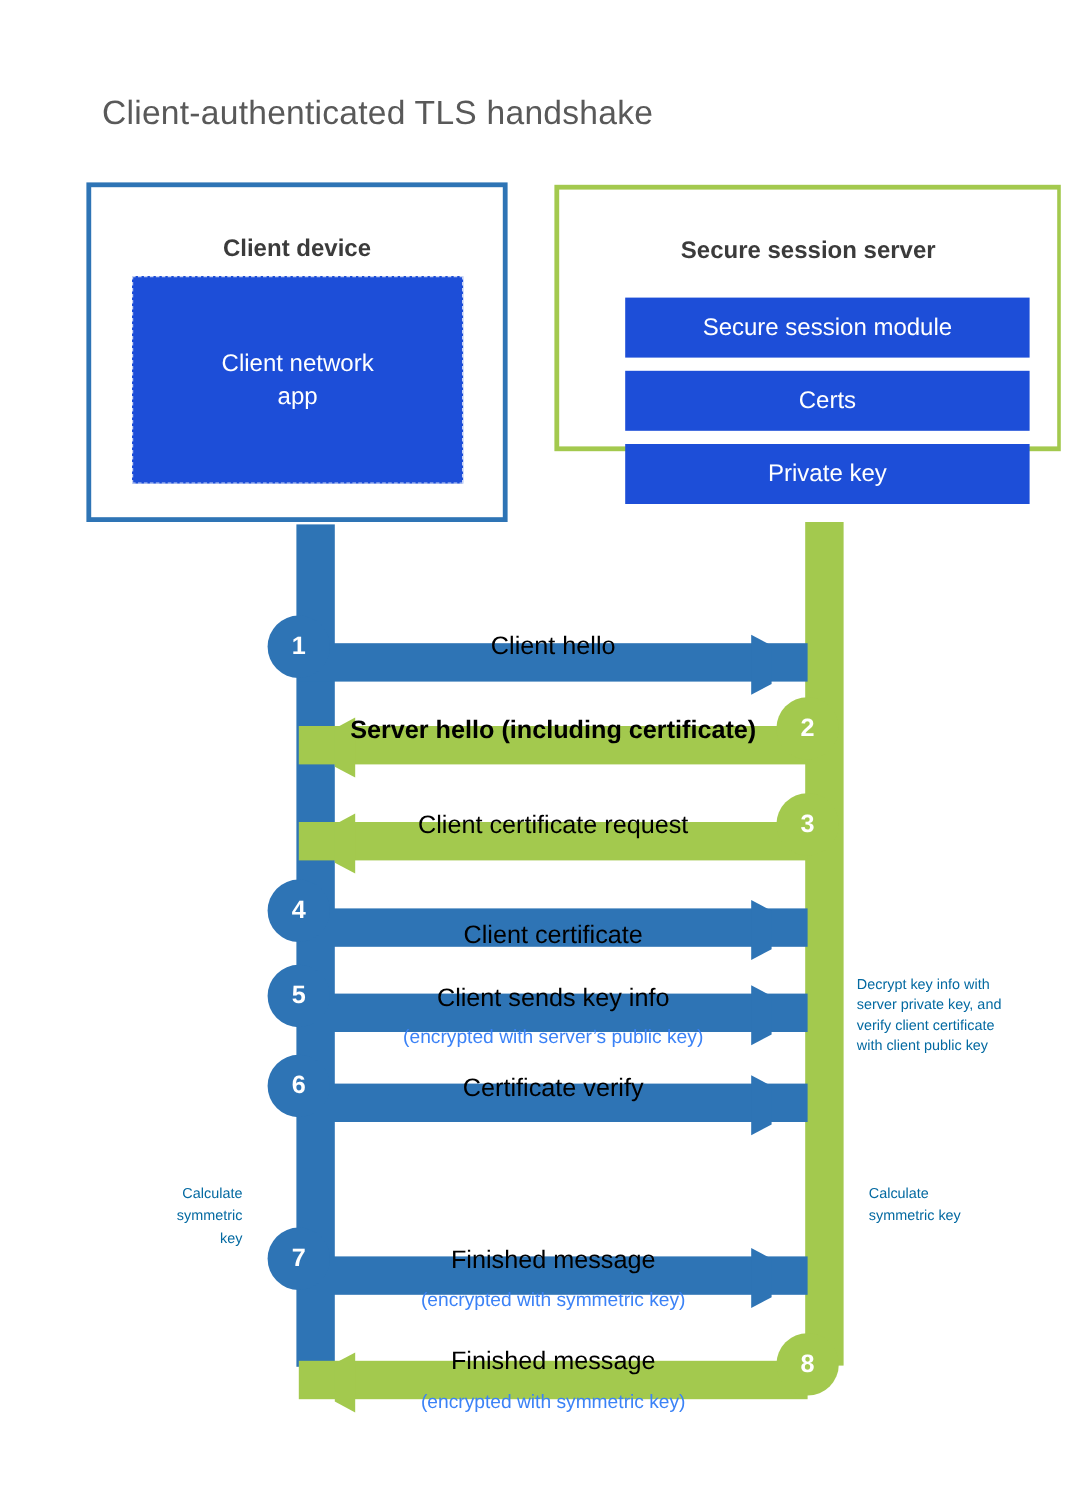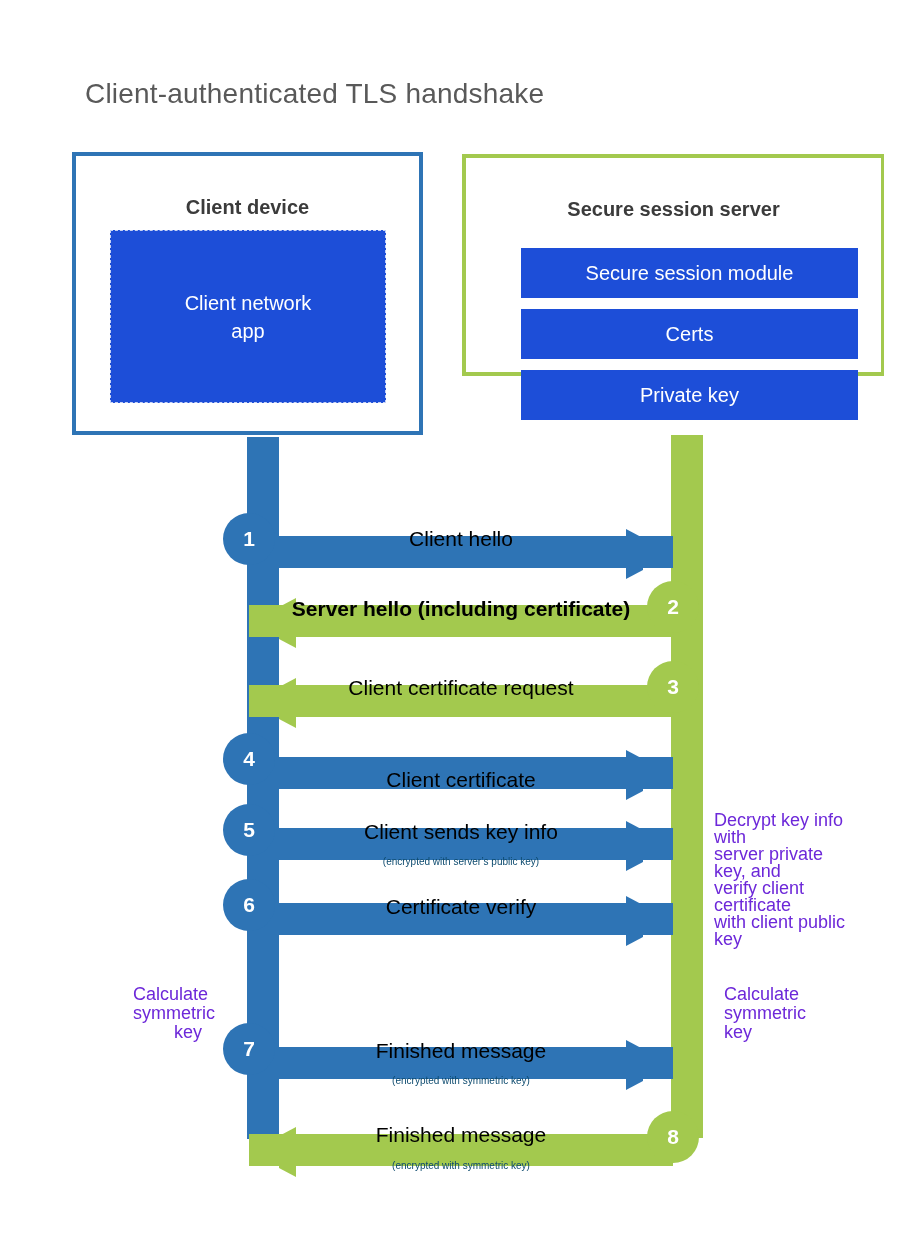--- a/index.html
+++ b/index.html
@@ -124,29 +124,29 @@
   .a5 { top: 796px; } .a6 { top: 871px; } .a7 { top: 1015px; } .a8 { top: 1102px; }
   
   .msg-label, .msg-sub {
     position: absolute;
     left: 217px;
     width: 424px;
     text-align: center;
     z-index: 4;
   }
   .msg-label { font-size: 21px; color: #000000; }
-  .msg-sub { font-size: 10px; color: #0c4a6e; }
+  .msg-sub { font-size: 16px; color: #3b82f6; }
   .l1 { top: 479px; } .l2 { top: 549px; font-weight: bold; } .l3 { top: 628px; } .l4 { top: 699px; margin-top: 21px; }
   .l5 { top: 772px; } .l6 { top: 847px; } .l7 { top: 991px; } .l8 { top: 1075px; }
   .s5 { top: 808px; } .s6 { top: 883px; } .s7 { top: 1027px; } .s8 { top: 1112px; }
   
   .side-note {
     position: absolute;
-    font-size: 18px;
-    color: #6d28d9;
+    font-size: 12px;
+    color: #0369a1;
     line-height: 17px;
     white-space: pre-line;
     z-index: 4;
   }
   .note-decrypt { left: 666px; top: 764px; width: 170px; }
   .note-calc-left { left: 85px; top: 937px; width: 101px; text-align: right; line-height: 19px; }
   .note-calc-right { left: 676px; top: 937px; width: 120px; text-align: left; line-height: 19px; }
 </style>
 </head>
 <body>

